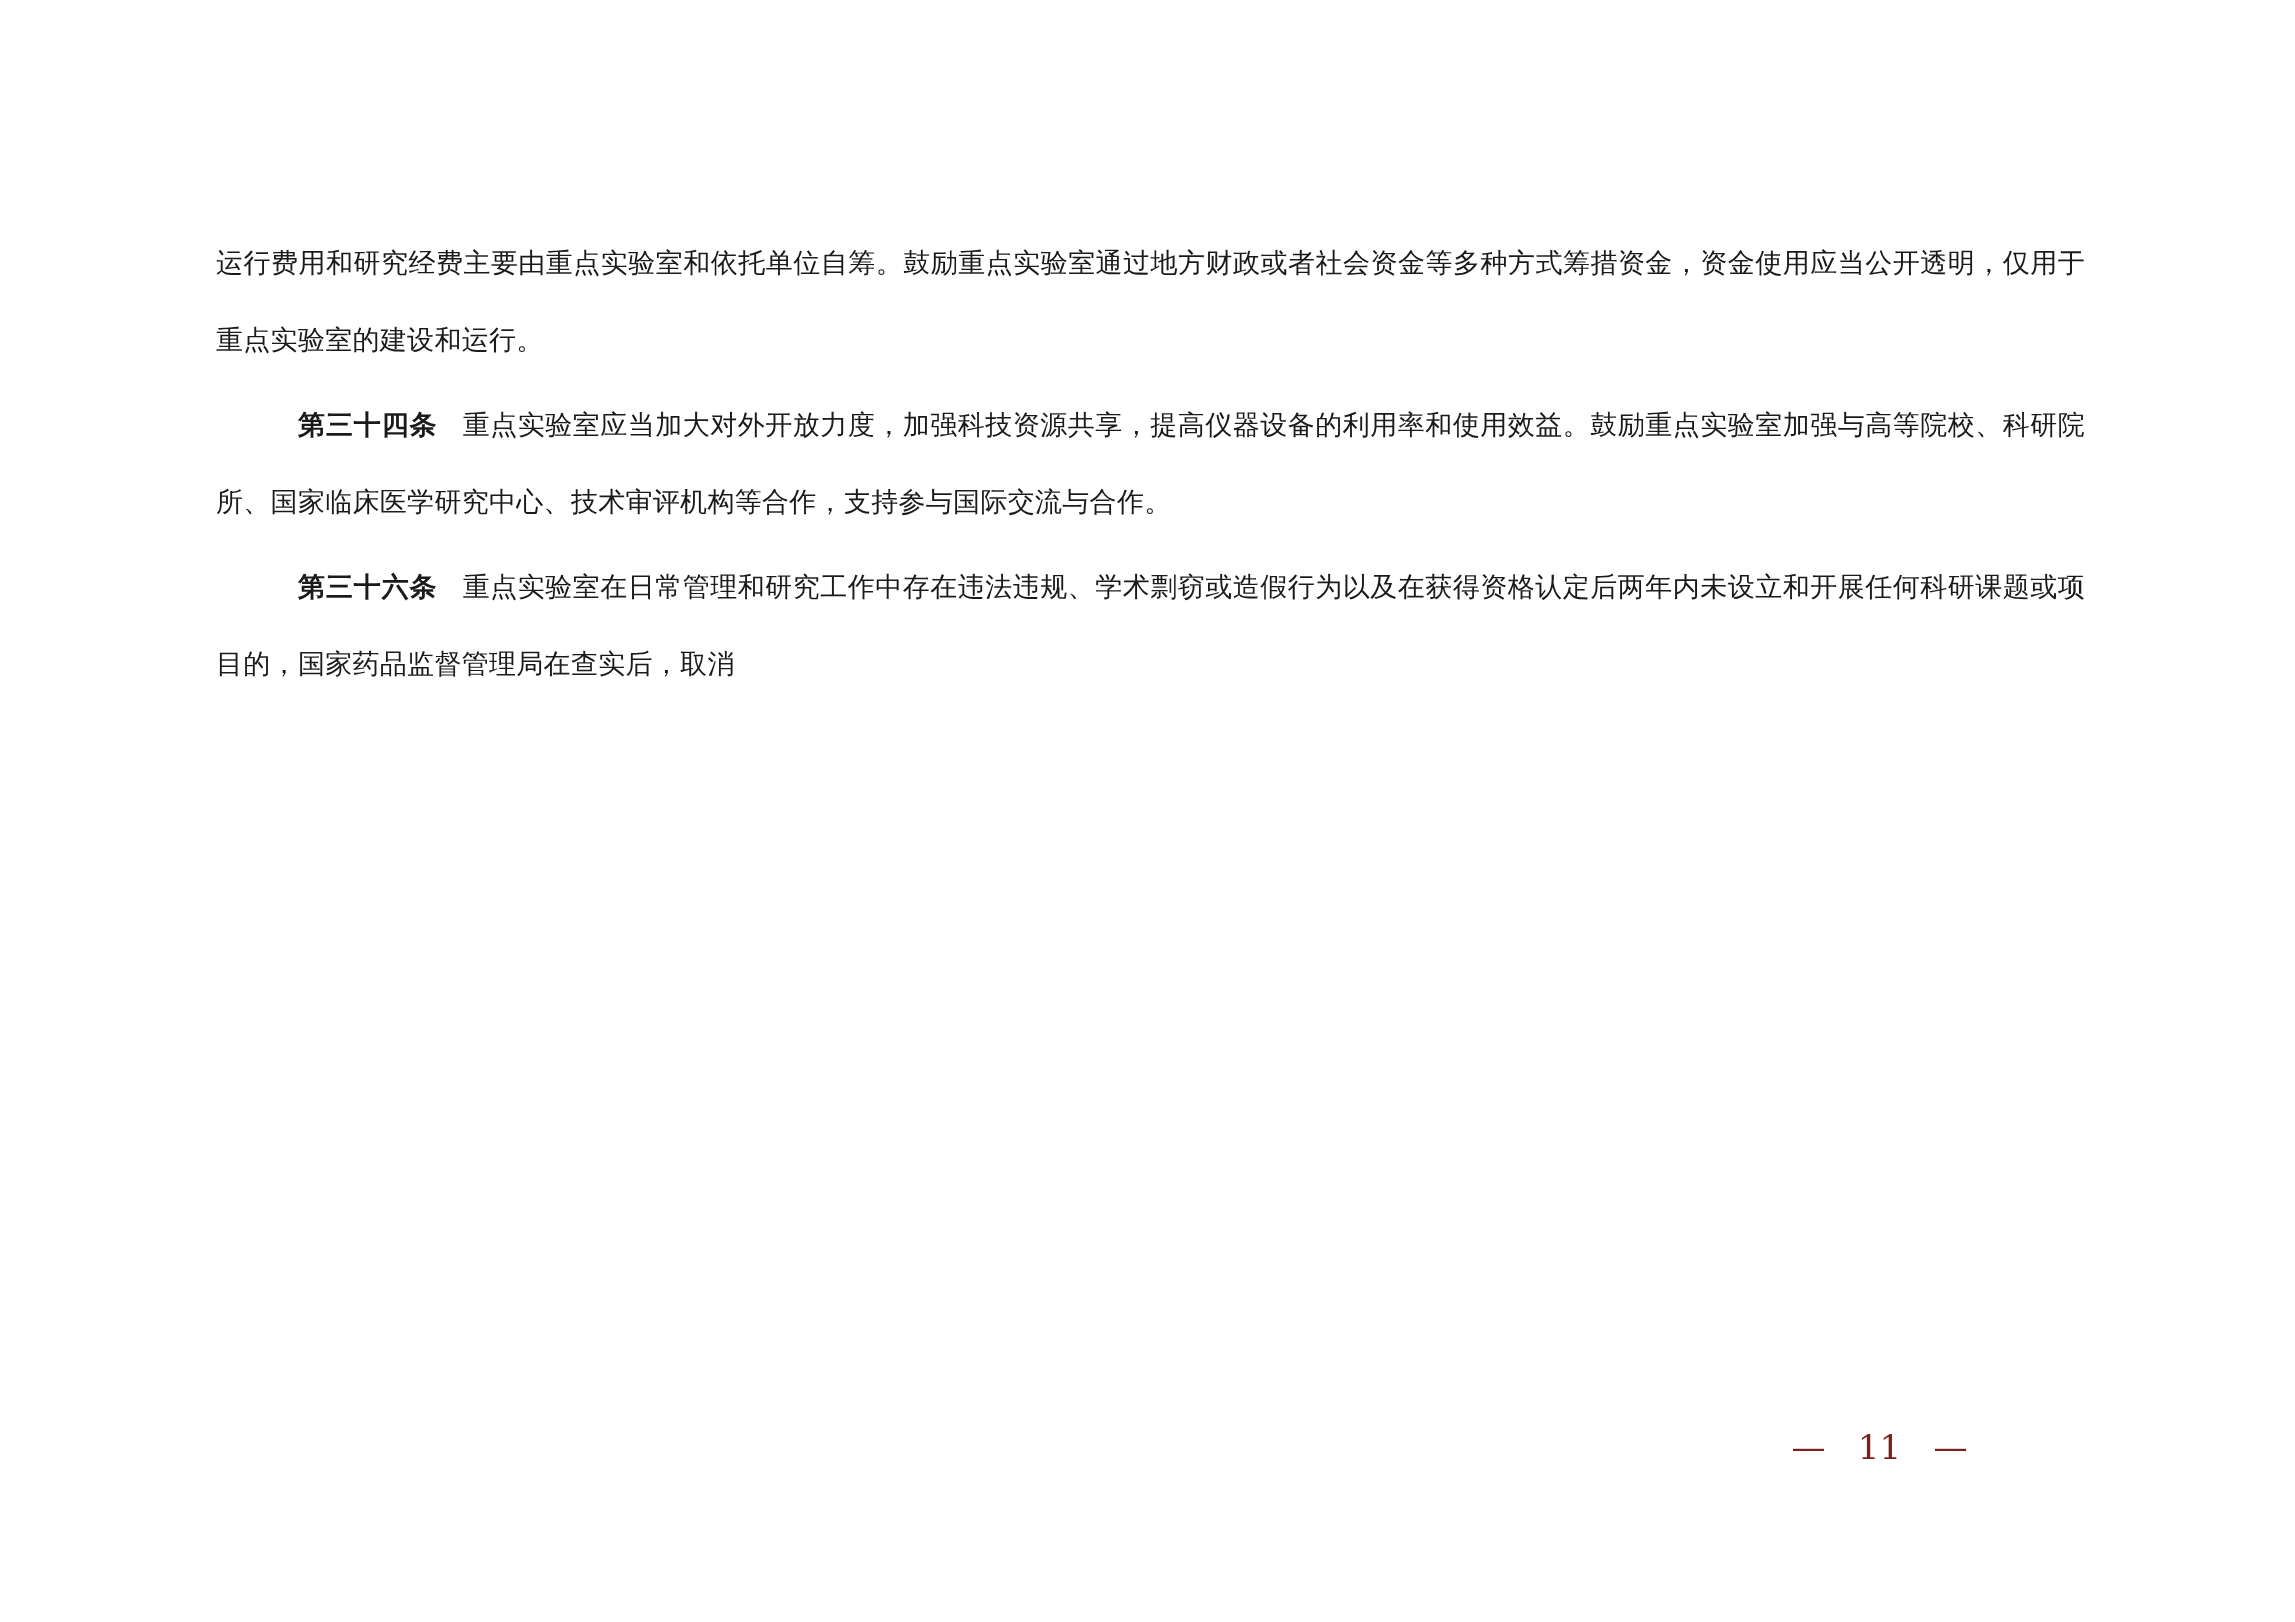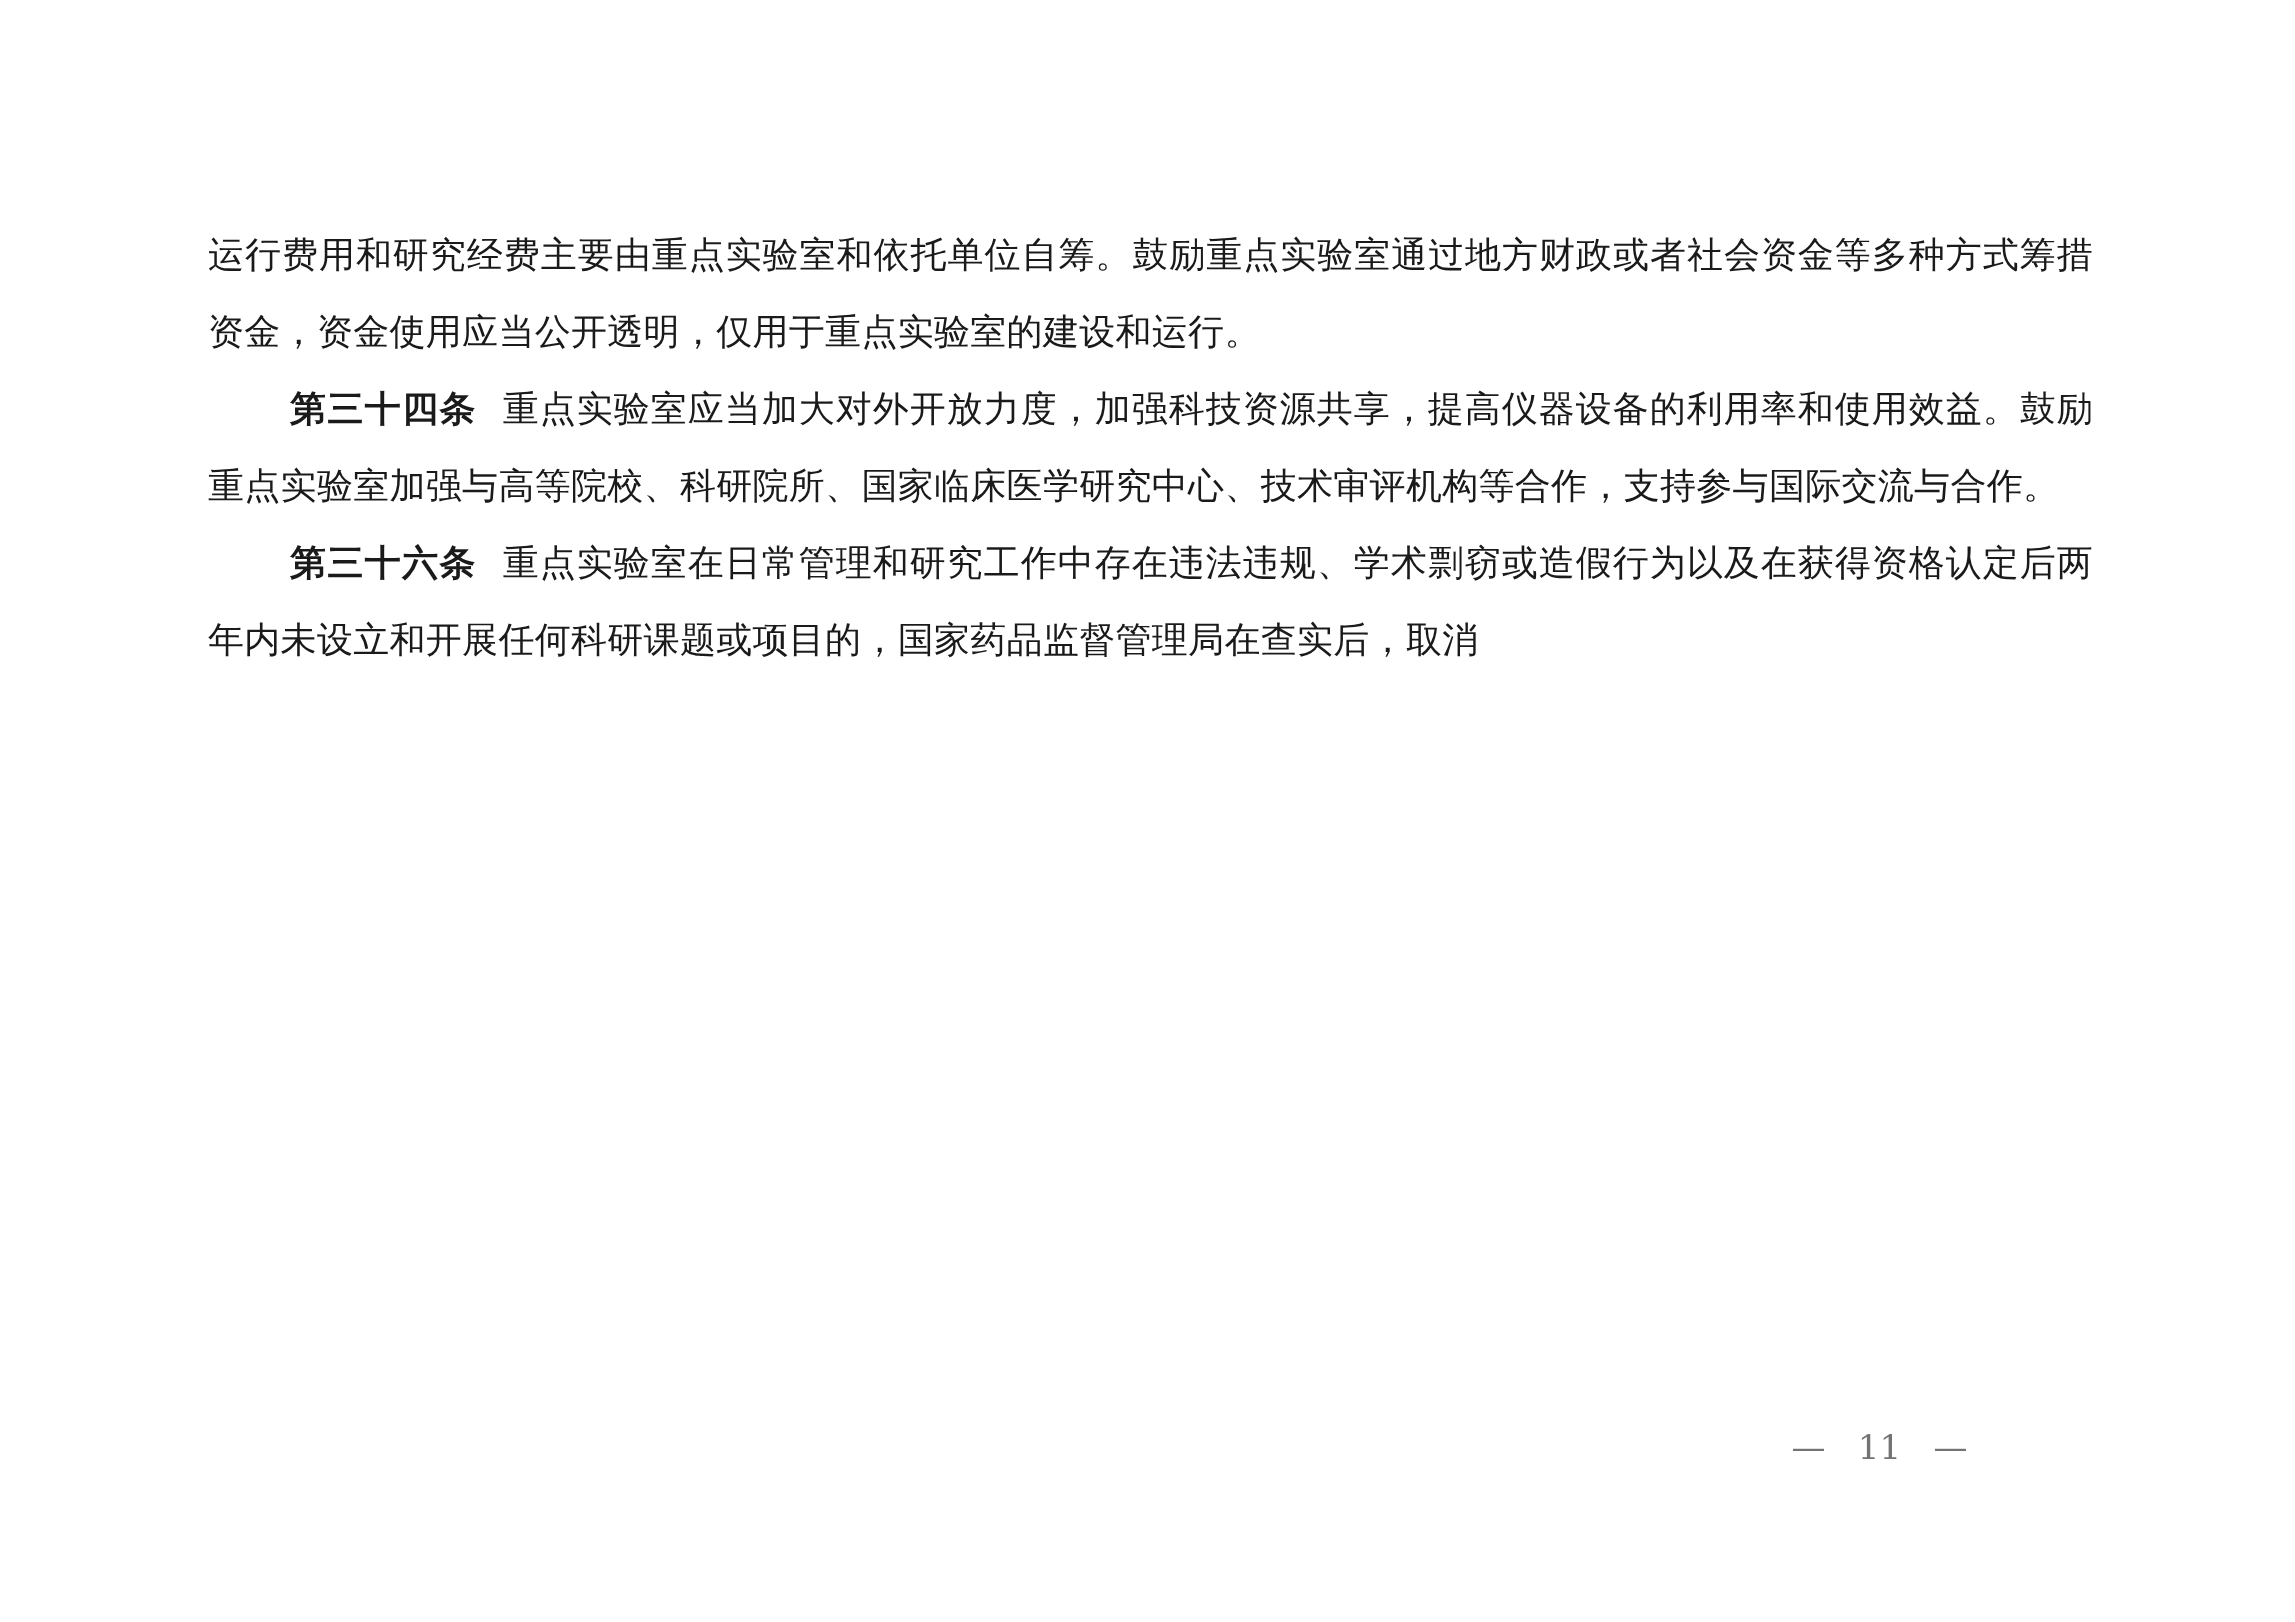--- a/index.html
+++ b/index.html
@@ -17,47 +17,47 @@
     color: #1a1a1a;
     overflow: hidden;
   }
   .content {
     position: absolute;
     left: 208px;
     top: 216px;
     width: 1885px;
   }
   .para {
-    font-size: 36px;
+    font-size: 27px;
     line-height: 77px;
     text-align: justify;
     text-justify: inter-ideograph;
     letter-spacing: 0.3px;
-    margin: 0;
+    margin: 8px;
     text-indent: 0;
   }
   .para.indent {
     text-indent: 82px;
   }
   .article-label {
     font-weight: bold;
     letter-spacing: 0.7px;
   }
   .gap {
     display: inline-block;
     width: 25px;
   }
   .footer {
     position: absolute;
     left: 0;
     top: 1427px;
     width: 2111px;
     text-align: center;
     font-size: 34px;
-    color: #737373;
+    color: #7f1d1d;
     font-family: "DejaVu Serif", serif;
   }
   .footer .pagenum {
     display: inline-block;
     padding: 0 17px;
     position: relative;
     left: 824px;
   }
   .dash {
     display: inline-block;

